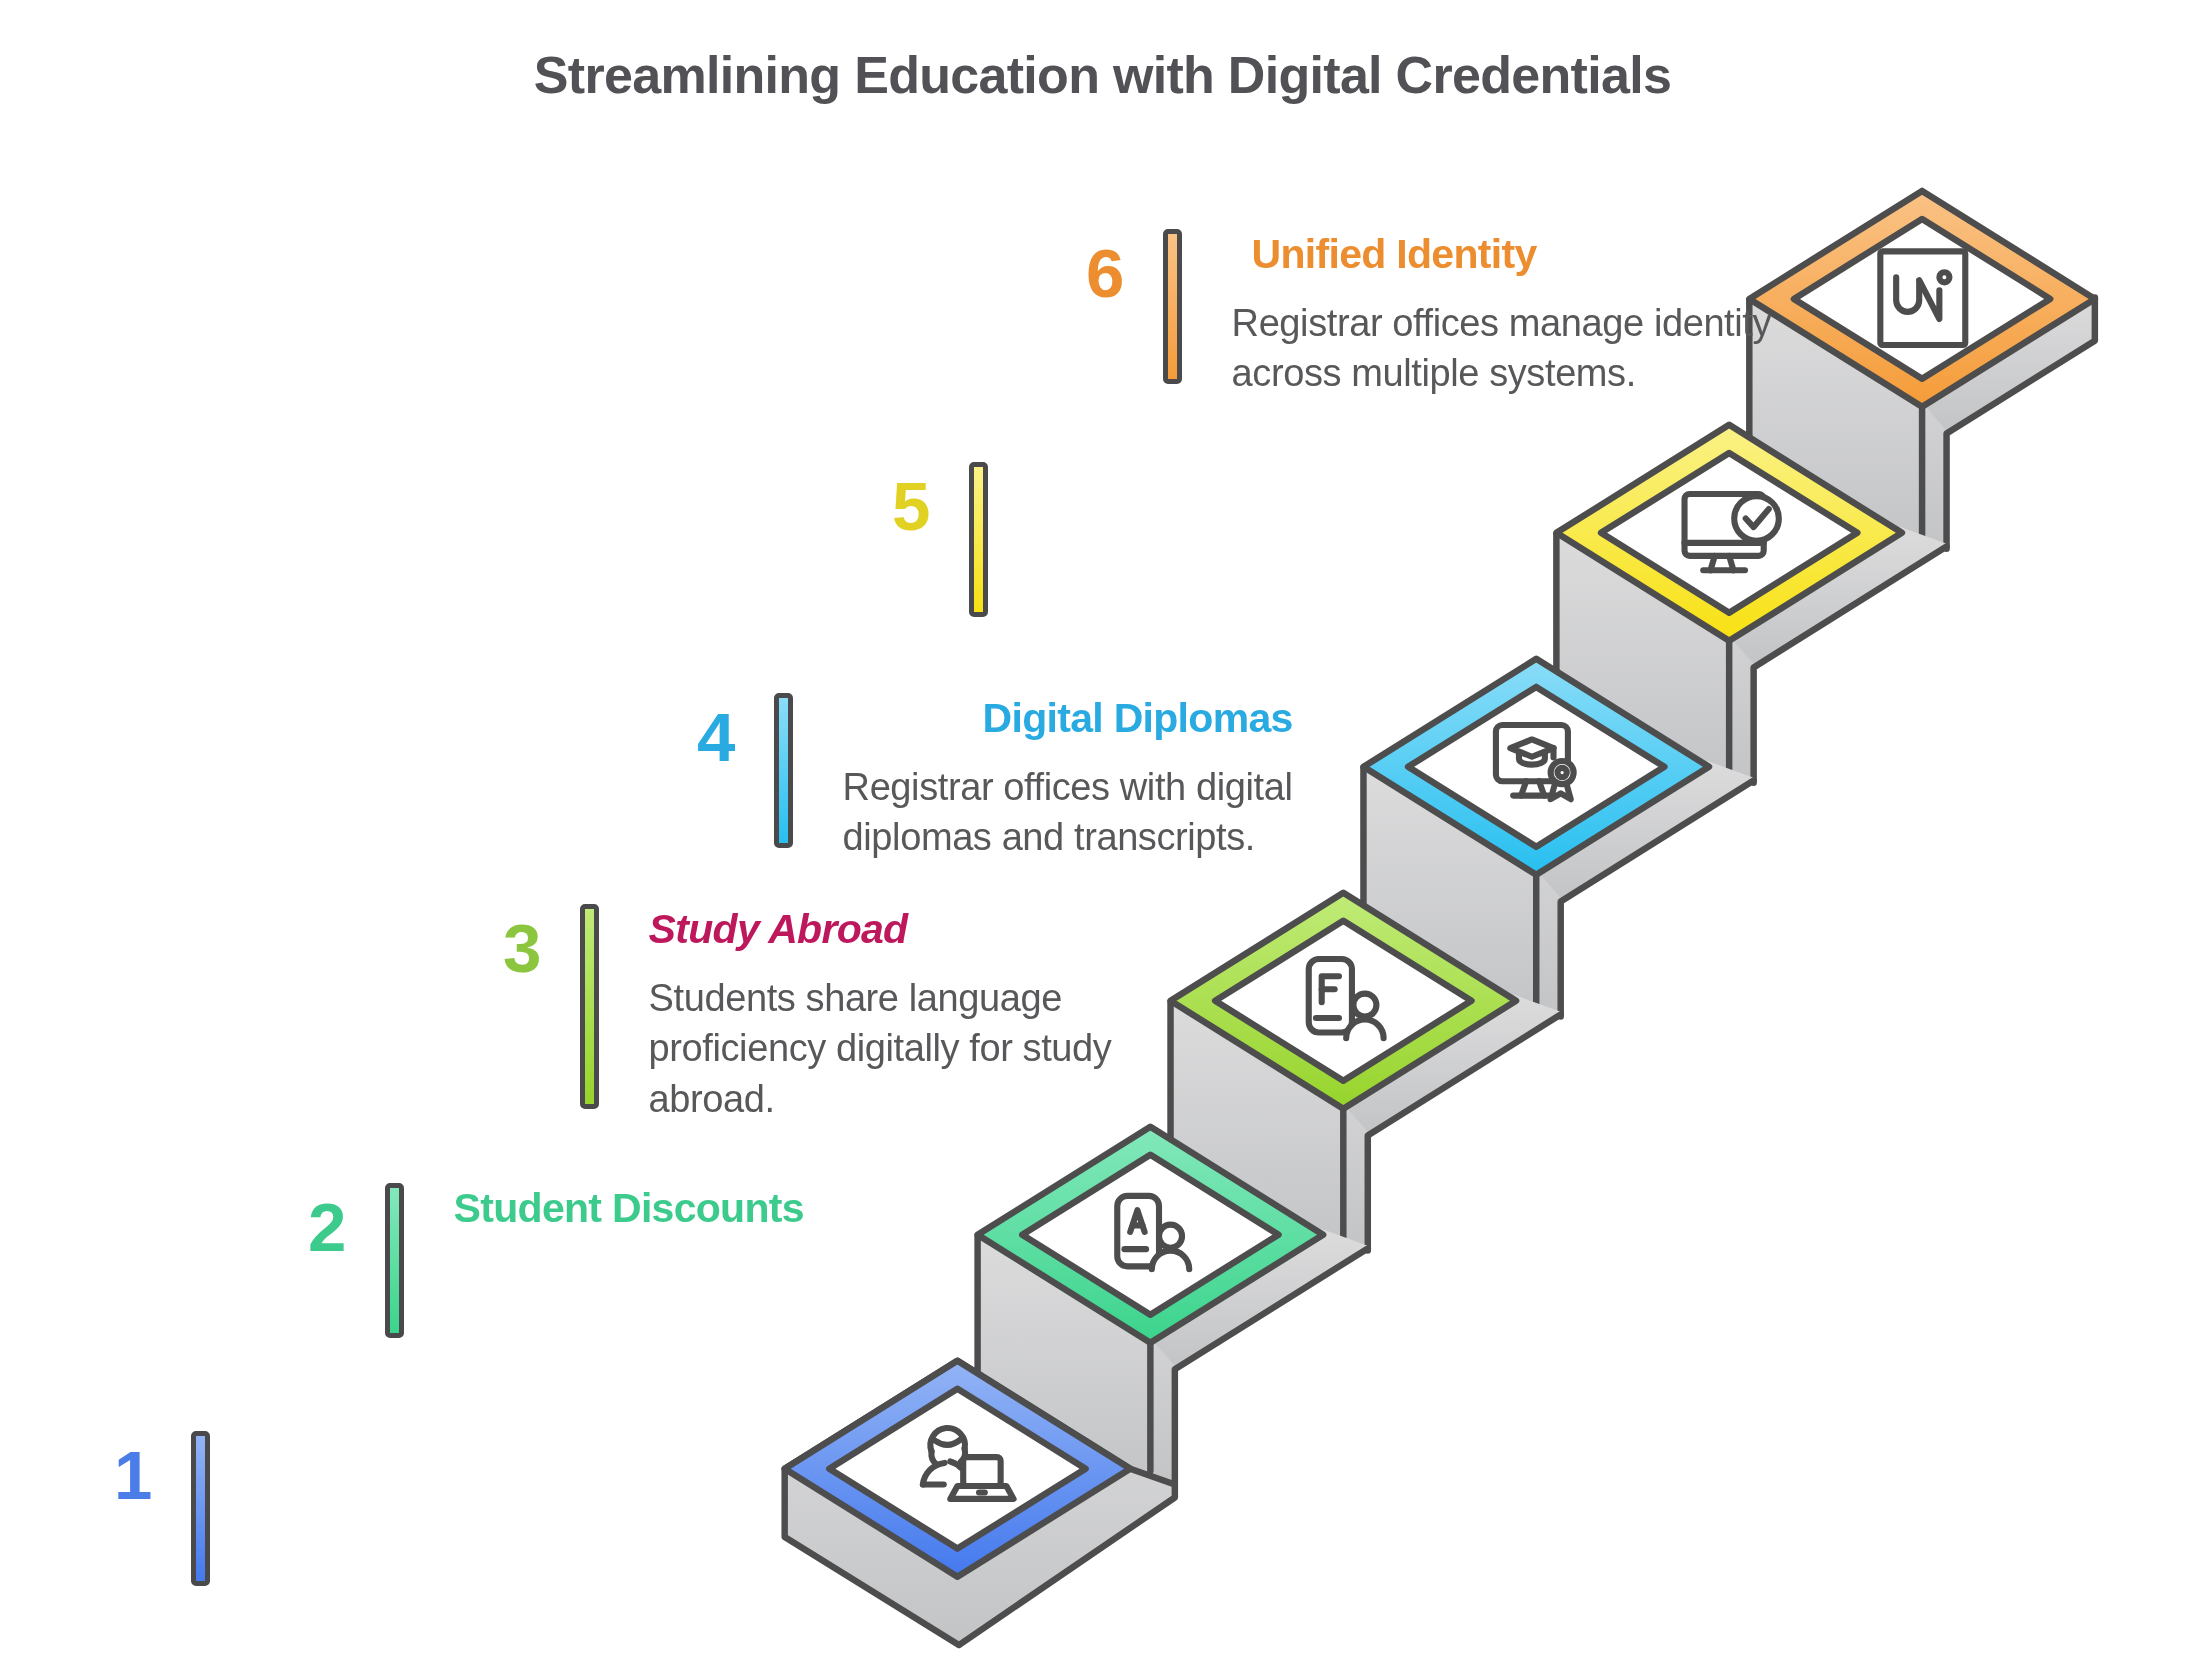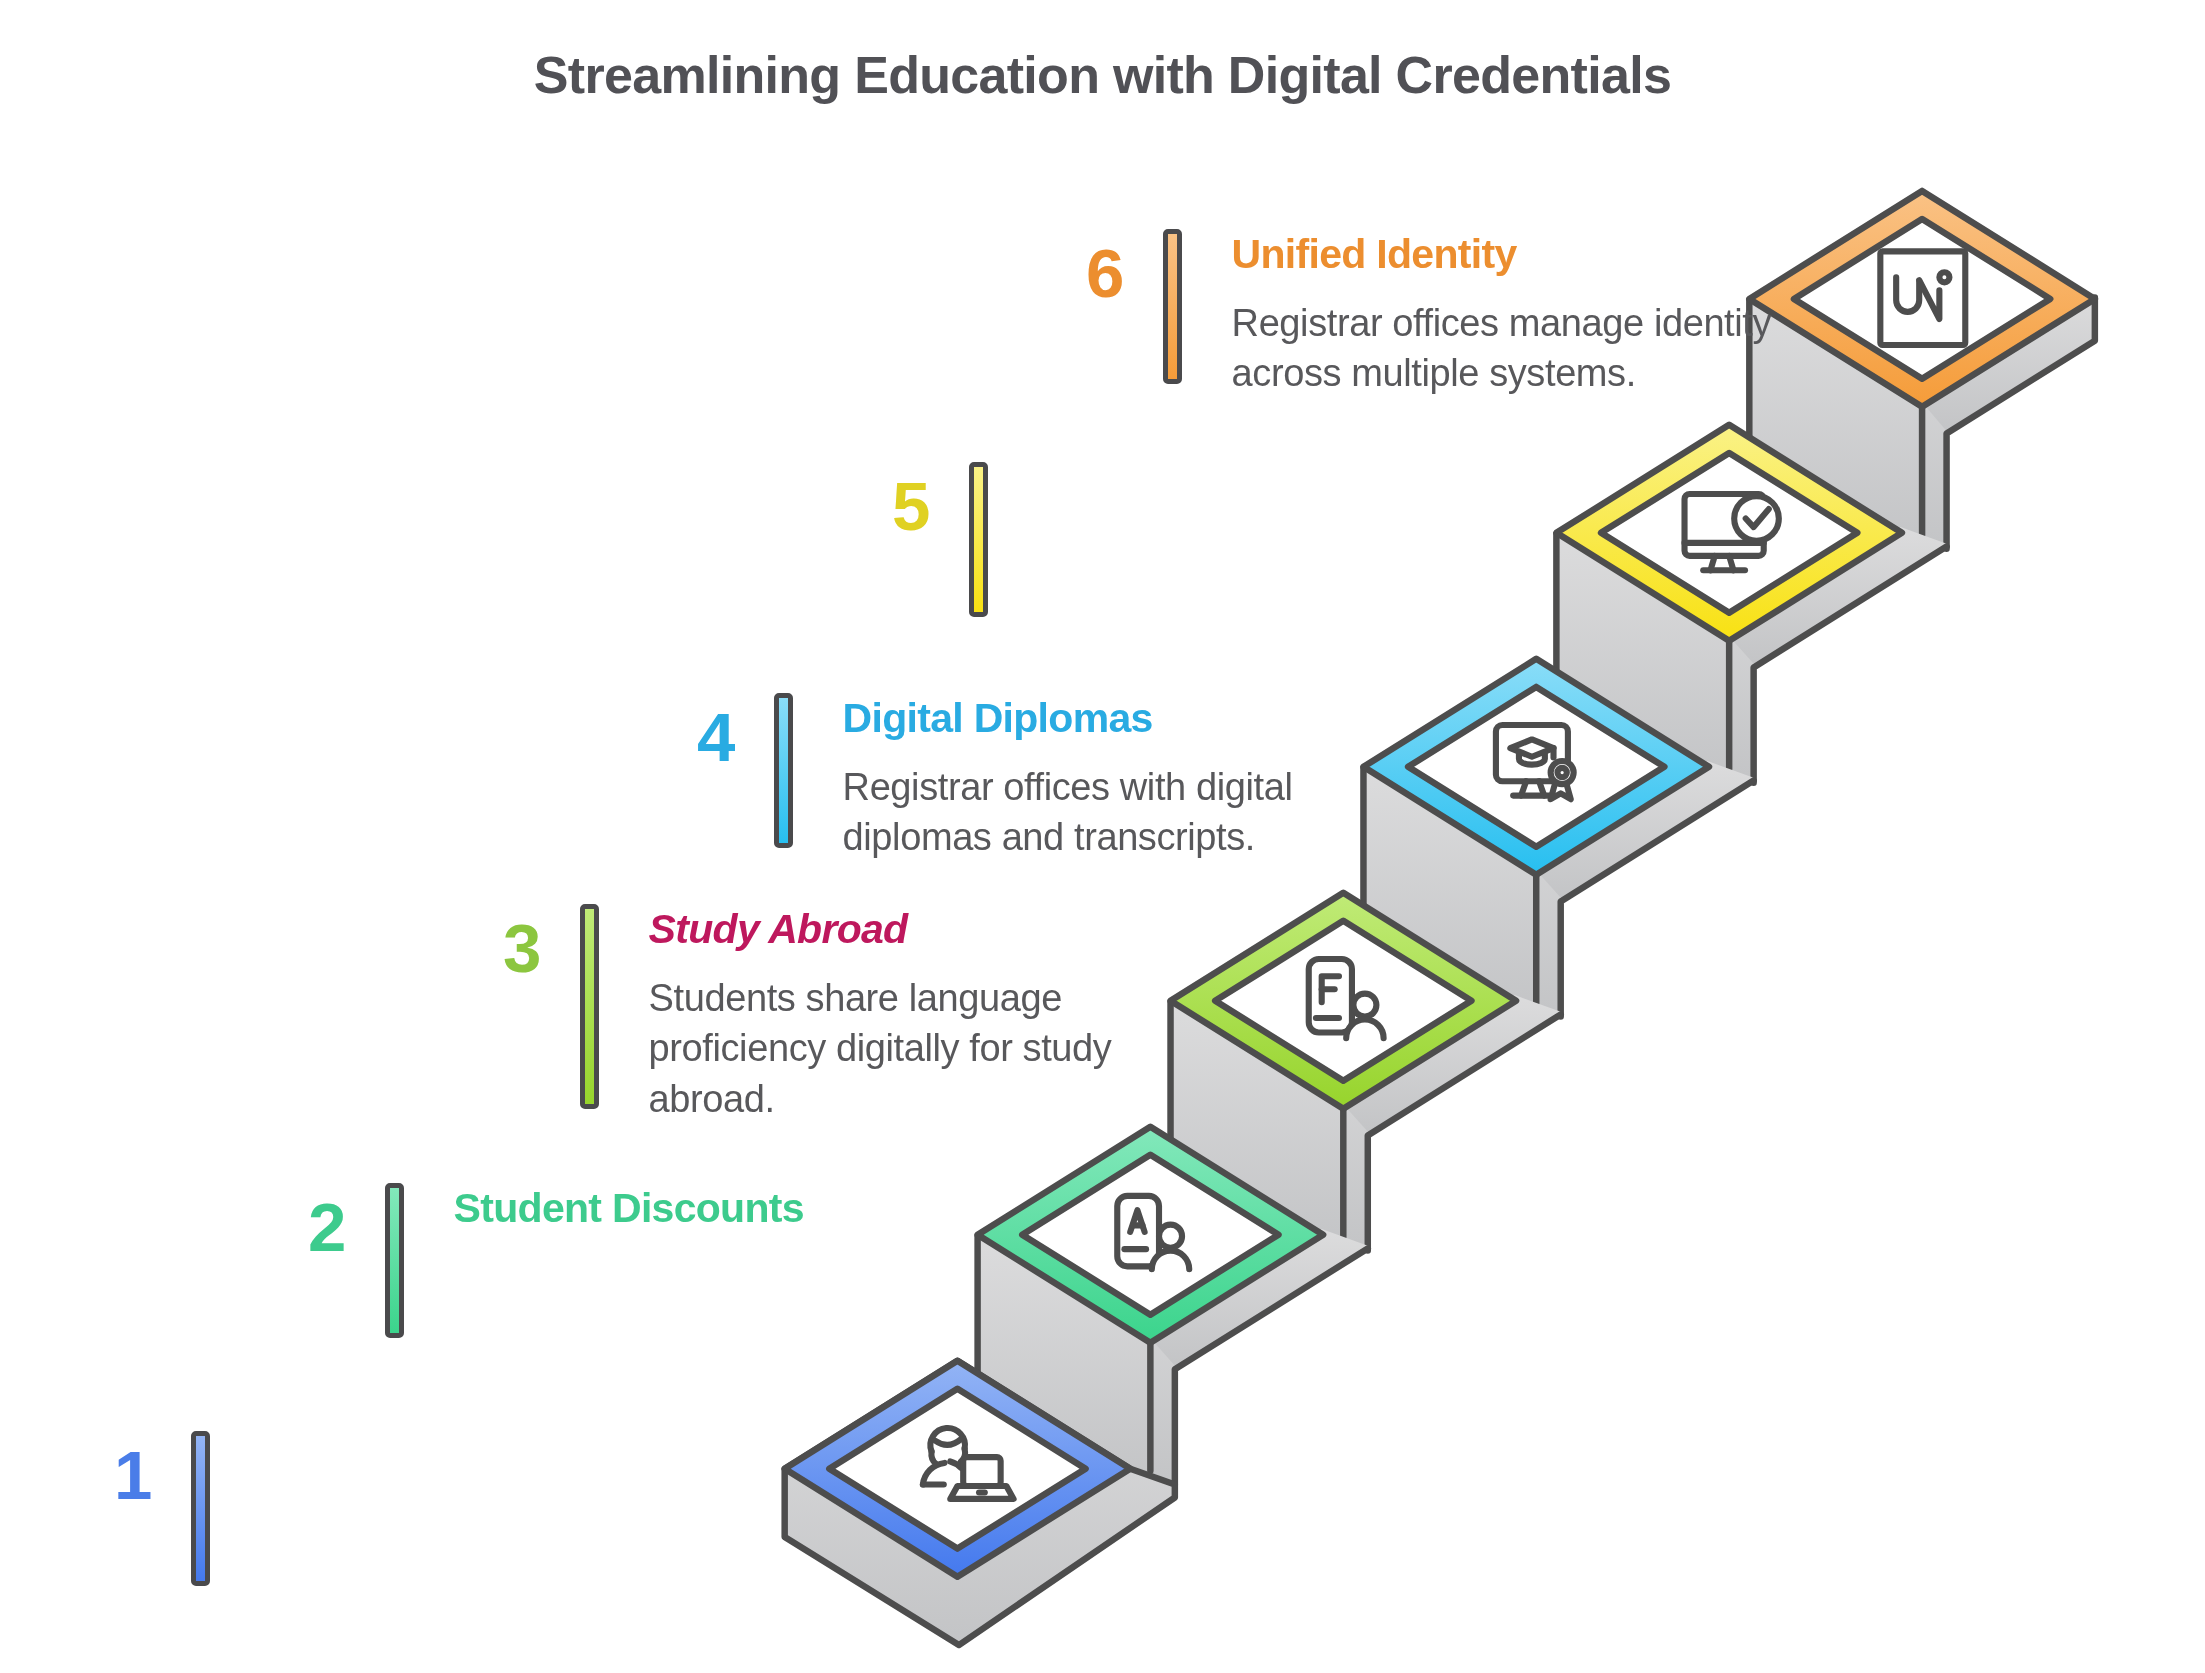--- a/index.html
+++ b/index.html
@@ -198,31 +198,31 @@
     <h2 class="stitle" style="color: #be185d; font-style: italic;">Study Abroad</h2>
     <p class="sdesc">Students share language
 proficiency digitally for study
 abroad.</p>
   </div>
 </div>
 <div class="step-block" id="block-4">
   <div class="num" style="color: rgb(41, 171, 226);">4</div>
   <div class="bar" style="background: linear-gradient(rgb(138, 221, 248), rgb(39, 191, 240));"></div>
   <div class="texts">
-    <h2 class="stitle" style="color: rgb(41, 171, 226);">Digital Diplomas</h2>
+    <h2 class="stitle" style="color: rgb(41, 171, 226); text-align: center;">Digital Diplomas</h2>
     <p class="sdesc">Registrar offices with digital
 diplomas and transcripts.</p>
   </div>
 </div>
 <div class="step-block" id="block-5">
   <div class="num" style="color: rgb(224, 209, 34);">5</div>
   <div class="bar" style="background: linear-gradient(rgb(250, 242, 135), rgb(248, 225, 18));"></div>
 </div>
 <div class="step-block" id="block-6">
   <div class="num" style="color: rgb(236, 142, 47);">6</div>
   <div class="bar" style="background: linear-gradient(rgb(250, 194, 133), rgb(245, 156, 57));"></div>
   <div class="texts">
-    <h2 class="stitle" style="color: rgb(236, 142, 47);">Unified Identity</h2>
+    <h2 class="stitle" style="color: rgb(236, 142, 47); margin-left: 20px;">Unified Identity</h2>
     <p class="sdesc">Registrar offices manage identity
 across multiple systems.</p>
   </div>
 </div>
 
 
 </body></html>

